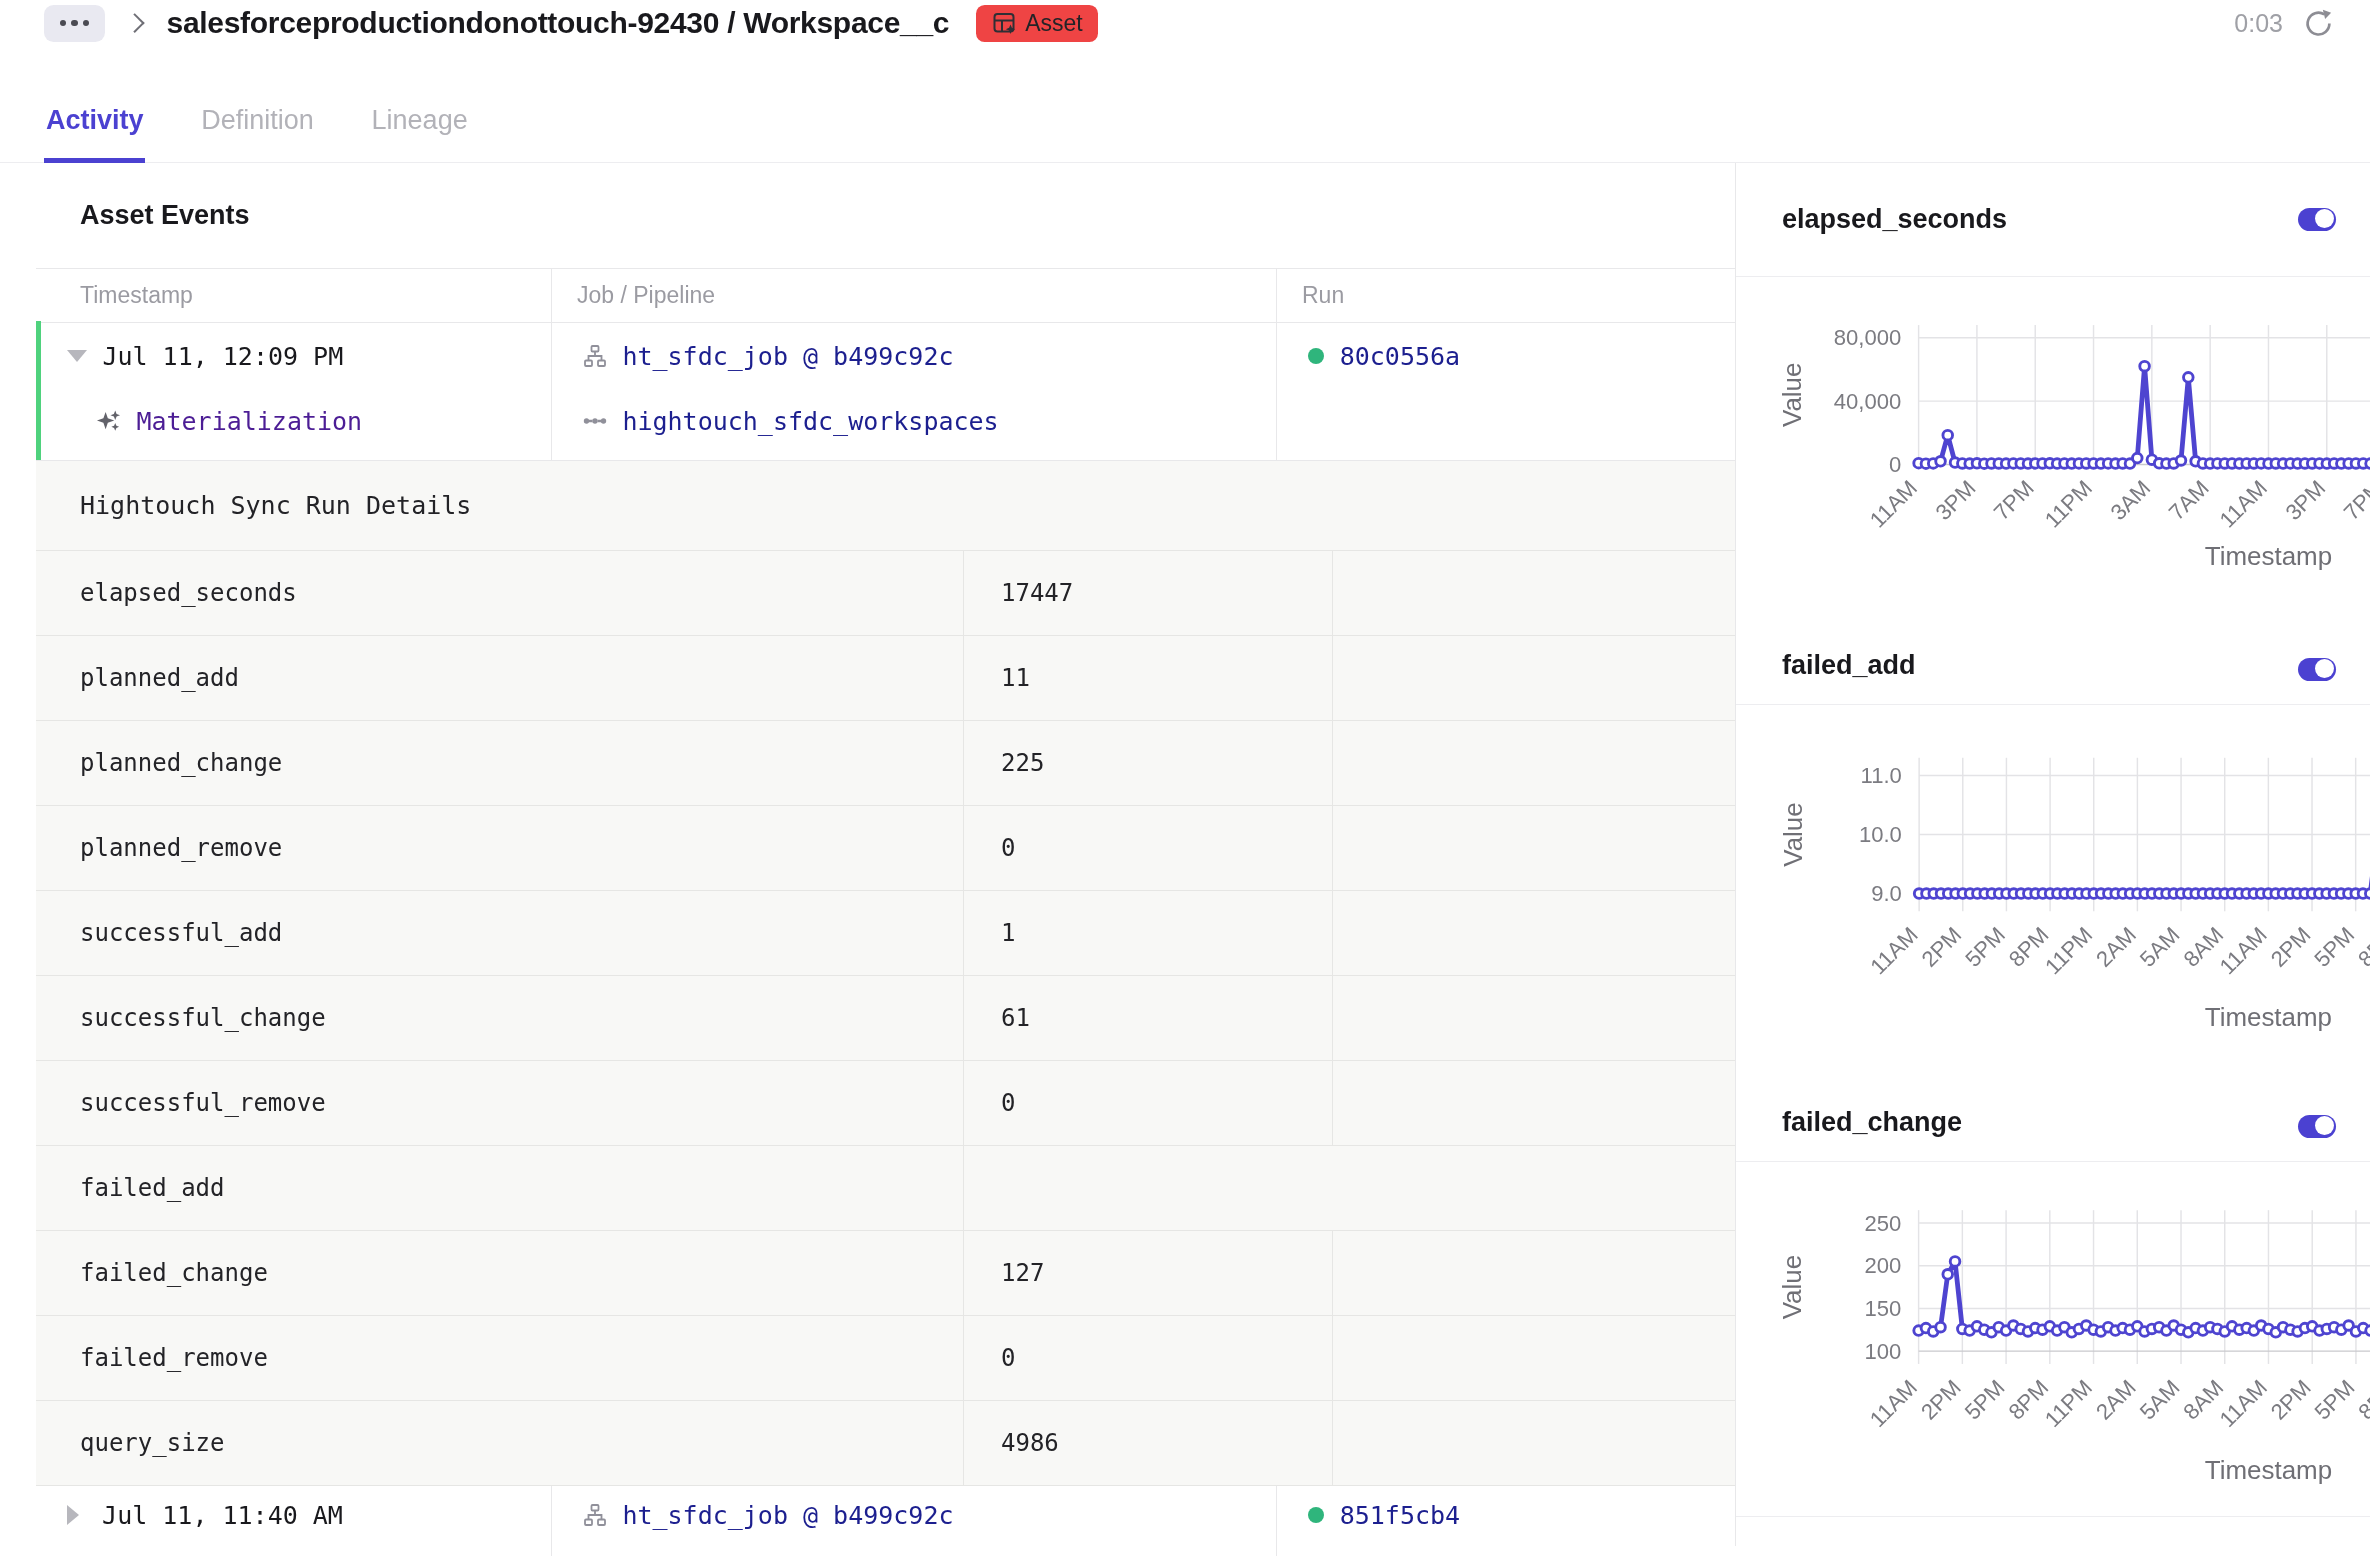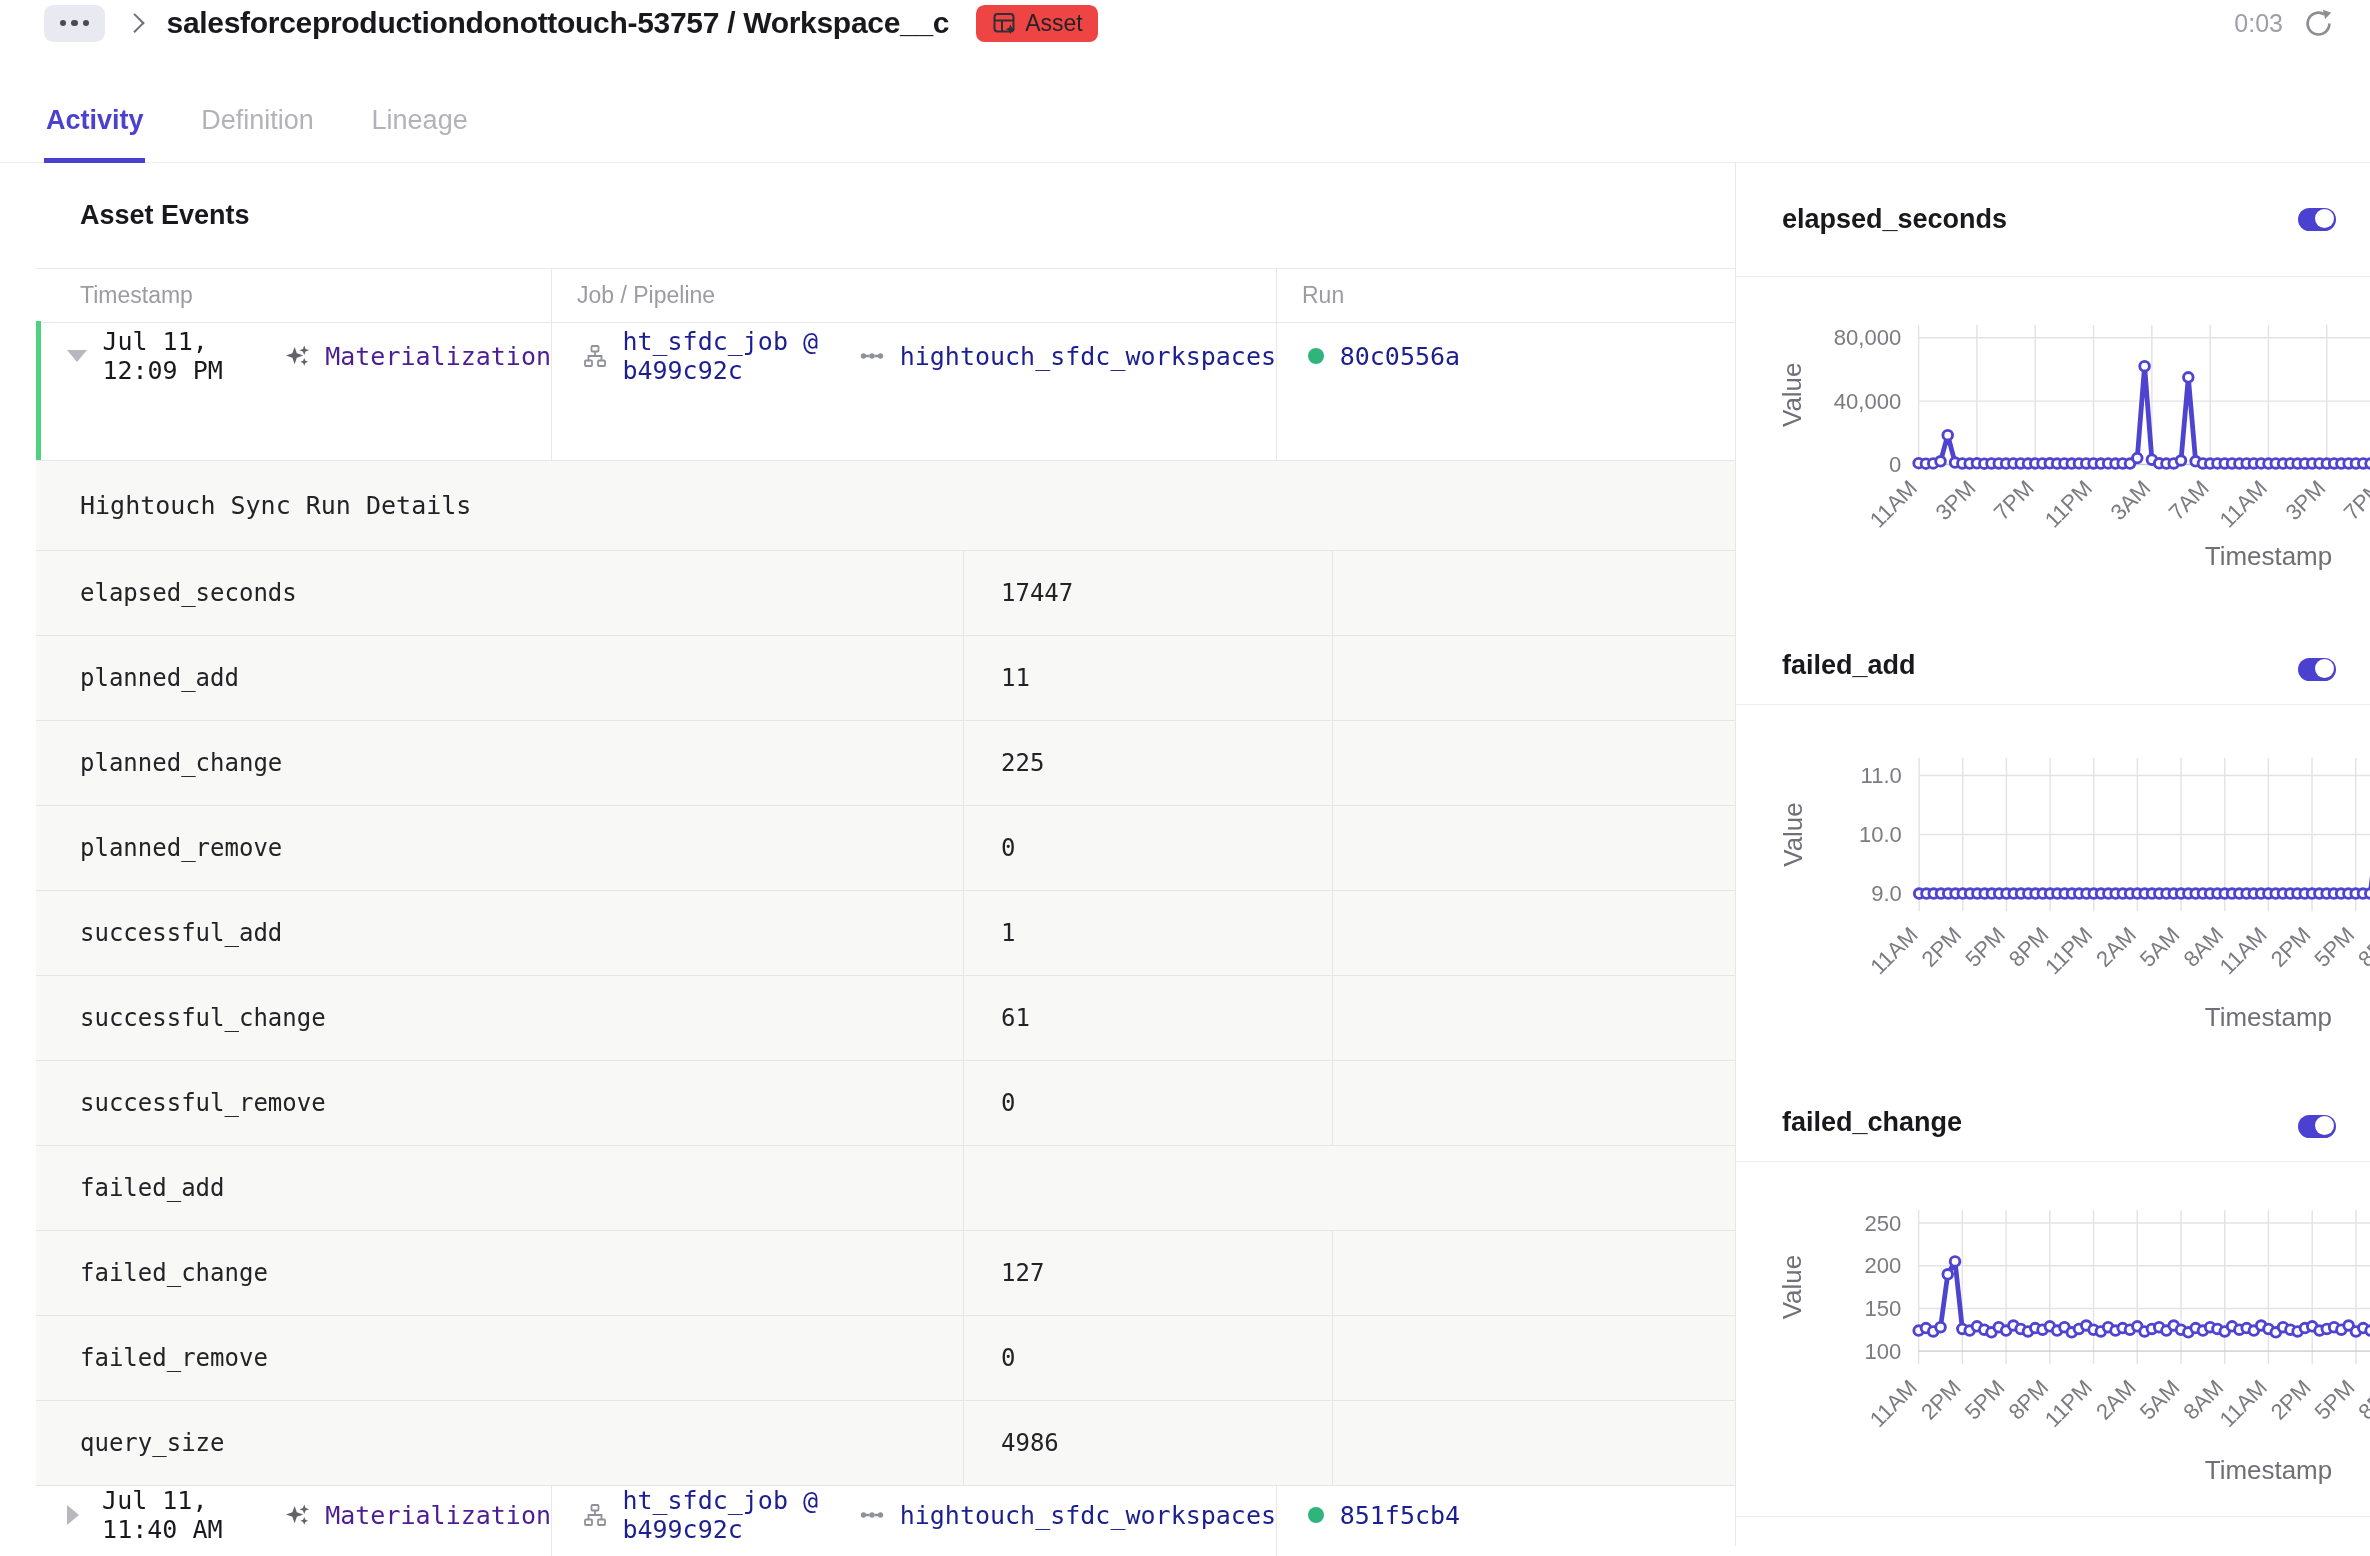--- a/index.html
+++ b/index.html
@@ -30,21 +30,21 @@
                  font-weight:bold;border-bottom:1.9px solid #e8e8ea;box-sizing:border-box;}
   
   .thead{display:flex;height:54px;border-bottom:1.9px solid #e8e8ea;box-sizing:border-box;
          color:#9b9ba2;font-size:23px;}
   .c1{width:515px;box-sizing:border-box;padding-left:44px;display:flex;align-items:center;}
   .c2{width:725px;box-sizing:border-box;padding-left:25px;border-left:1.9px solid #e8e8ea;display:flex;align-items:center;}
   .c3{flex:1;box-sizing:border-box;padding-left:25px;border-left:1.9px solid #e8e8ea;display:flex;align-items:center;}
   .event-row{display:flex;height:138px;border-bottom:1.9px solid #e8e8ea;box-sizing:border-box;
              font-family:"DejaVu Sans Mono",monospace;font-size:25px;position:relative;}
   .event-row.expanded::before{content:"";position:absolute;left:0;top:-1.9px;bottom:0;width:4.8px;background:#4fd27d;}
-  .event-row .c1,.event-row .c2,.event-row .c3{align-items:flex-start;
+  .event-row .c1,.event-row .c2,.event-row .c3{flex-direction:column;align-items:flex-start;
              justify-content:flex-start;padding-top:11.5px;gap:21px;display:flex;padding-left:31px;}
   .event-row.collapsed .c1,.event-row.collapsed .c2,.event-row.collapsed .c3{padding-top:7.7px;gap:9.6px;}
   .line{height:44px;display:flex;align-items:center;gap:15.4px;}
   .line.indent{margin-left:29px;}
   .caret-down{width:0;height:0;border-left:10.6px solid transparent;border-right:10.6px solid transparent;
               border-top:12.5px solid #b7b7bd;}
   .caret-right{width:0;height:0;border-top:10.6px solid transparent;border-bottom:10.6px solid transparent;
                border-left:12.5px solid #b7b7bd;margin-right:7.7px;}
   .evt-type{color:#4c1d95;}
   a.mono-link{color:#1c1f8f;text-decoration:none;}
@@ -76,21 +76,21 @@
 
 <div class="page">
 
   <div class="topbar">
     <div class="menu-pill">
       <i></i>
         <i></i>
         <i></i>
     </div>
     <div class="bc-chevron"></div>
-    <div class="bc-title">salesforceproductiondonottouch-53757 / Workspace__c</div>
+    <div class="bc-title">salesforceproductiondonottouch-92430 / Workspace__c</div>
     <div class="asset-badge">
       <svg class="icon-gray" width="24" height="24" viewBox="0 0 24 24">
         <rect x="2.5" y="3" width="19" height="17.5" rx="3" fill="none" stroke="#2f2f35" stroke-width="2"></rect>
         <path d="M2.5 9.5 H21.5 M10 9.5 V20.5" fill="none" stroke="#2f2f35" stroke-width="2"></path>
         <path d="M18.5 13.5 L19.9 16.8 L23.2 18.2 L19.9 19.6 L18.5 22.9 L17.1 19.6 L13.8 18.2 L17.1 16.8 Z" fill="#2f2f35"></path>
       </svg>
       <span>Asset</span>
     </div>
     <div class="top-right">
       <span class="timer">0:03</span>

